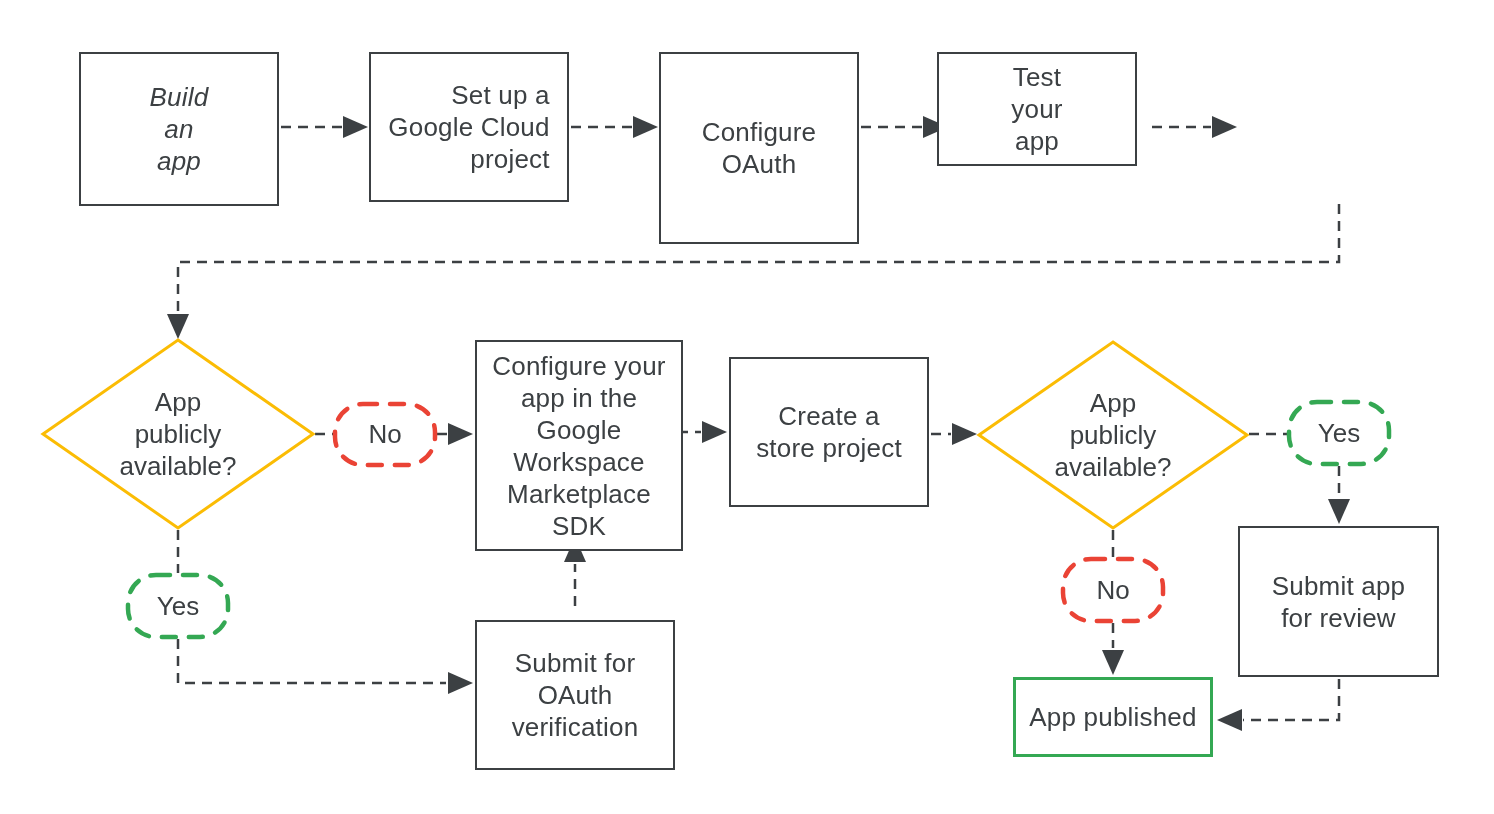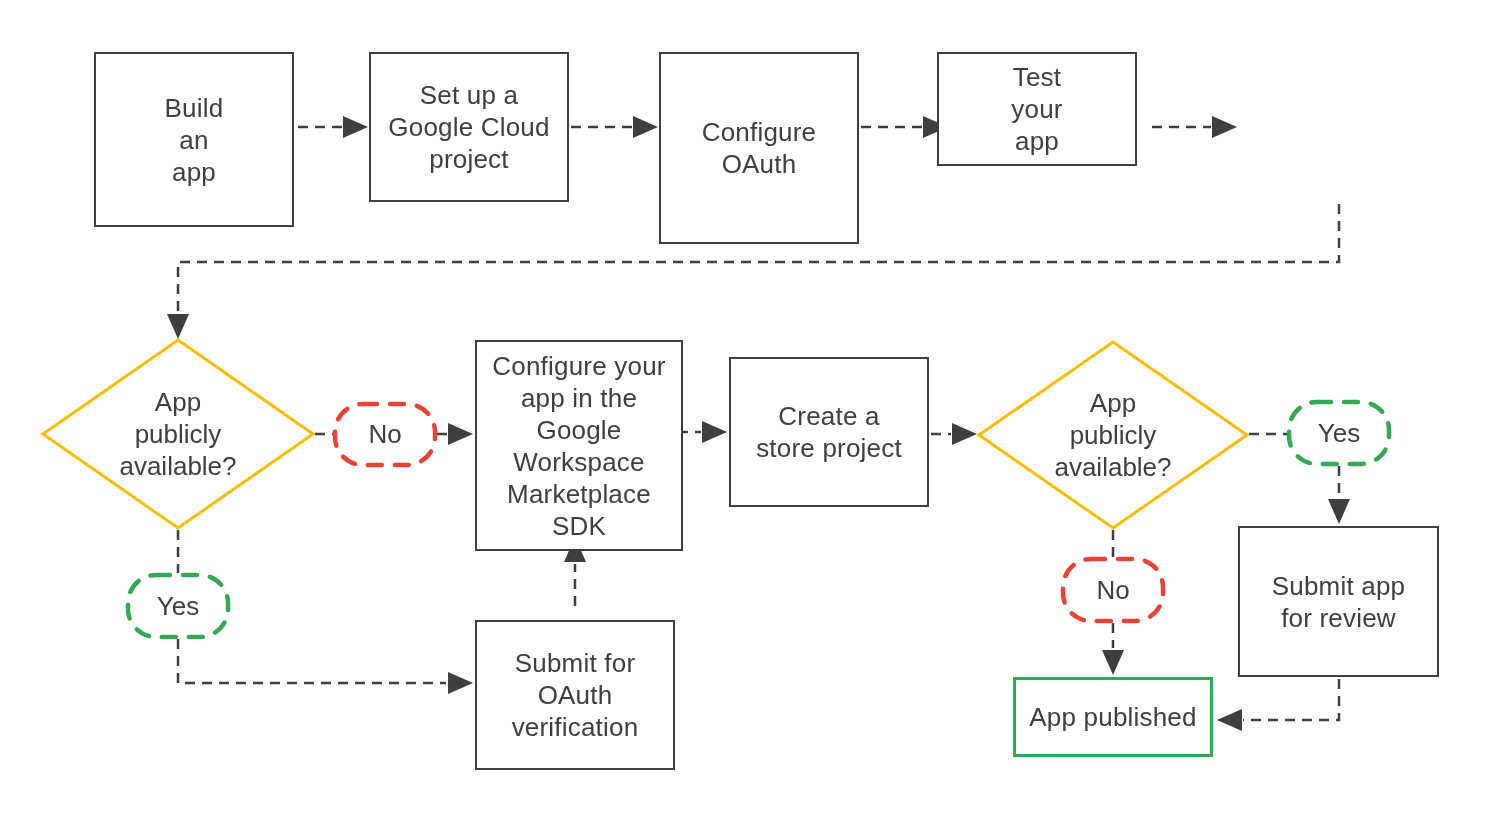--- a/index.html
+++ b/index.html
@@ -33,22 +33,22 @@
     align-items: center;
     justify-content: center;
     text-align: center;
     font-size: 26px;
     line-height: 32px;
     white-space: pre-line;
     background: transparent;
     border: none;
   }
   
-  .n-build     { left:  94px; top:  52px; width: 200px; height: 175px; }
-  .n-project   { left: 369px; top:  52px; width: 200px; height: 150px; }
+  .n-build     { left:  79px; top:  52px; width: 200px; height: 154px; font-style: italic; }
+  .n-project   { left: 369px; top:  52px; width: 200px; height: 150px; text-align: right; }
   .n-oauth     { left: 659px; top:  52px; width: 200px; height: 192px; }
   .n-test      { left: 937px; top:  52px; width: 200px; height: 114px; }
   .n-website   { left:1239px; top:  52px; width: 200px; height: 150px; }
   .n-sdk       { left: 475px; top: 324px; width: 208px; height: 211px; margin-top: 16px; }
   .n-store     { left: 729px; top: 357px; width: 200px; height: 150px; }
   .n-verify    { left: 475px; top: 620px; width: 200px; height: 150px; }
   .n-review    { left:1238px; top: 526px; width: 201px; height: 151px; }
   .n-published { left:1013px; top: 677px; width: 200px; height:  80px; border: 3px solid #34a853; }
   
   .d1-label { left:  58px; top: 386px; width: 240px; height: 96px; }

